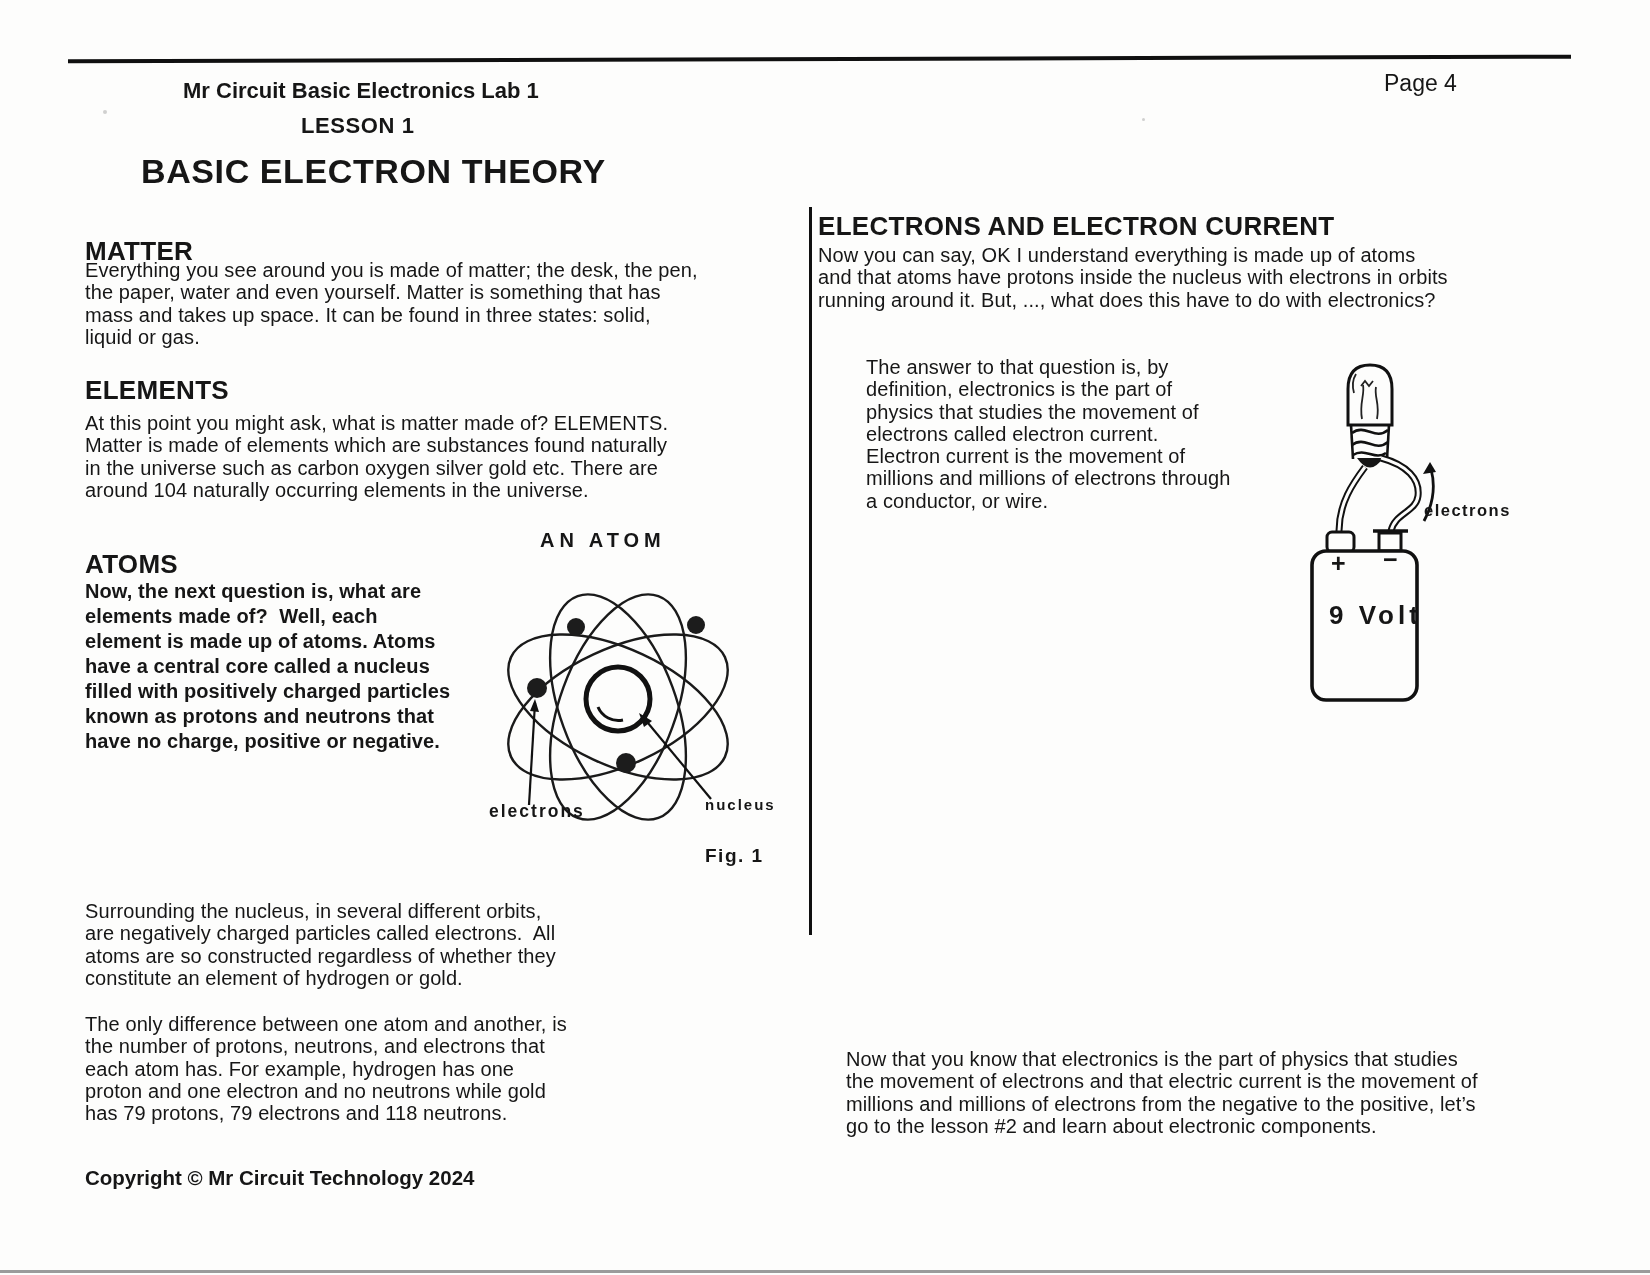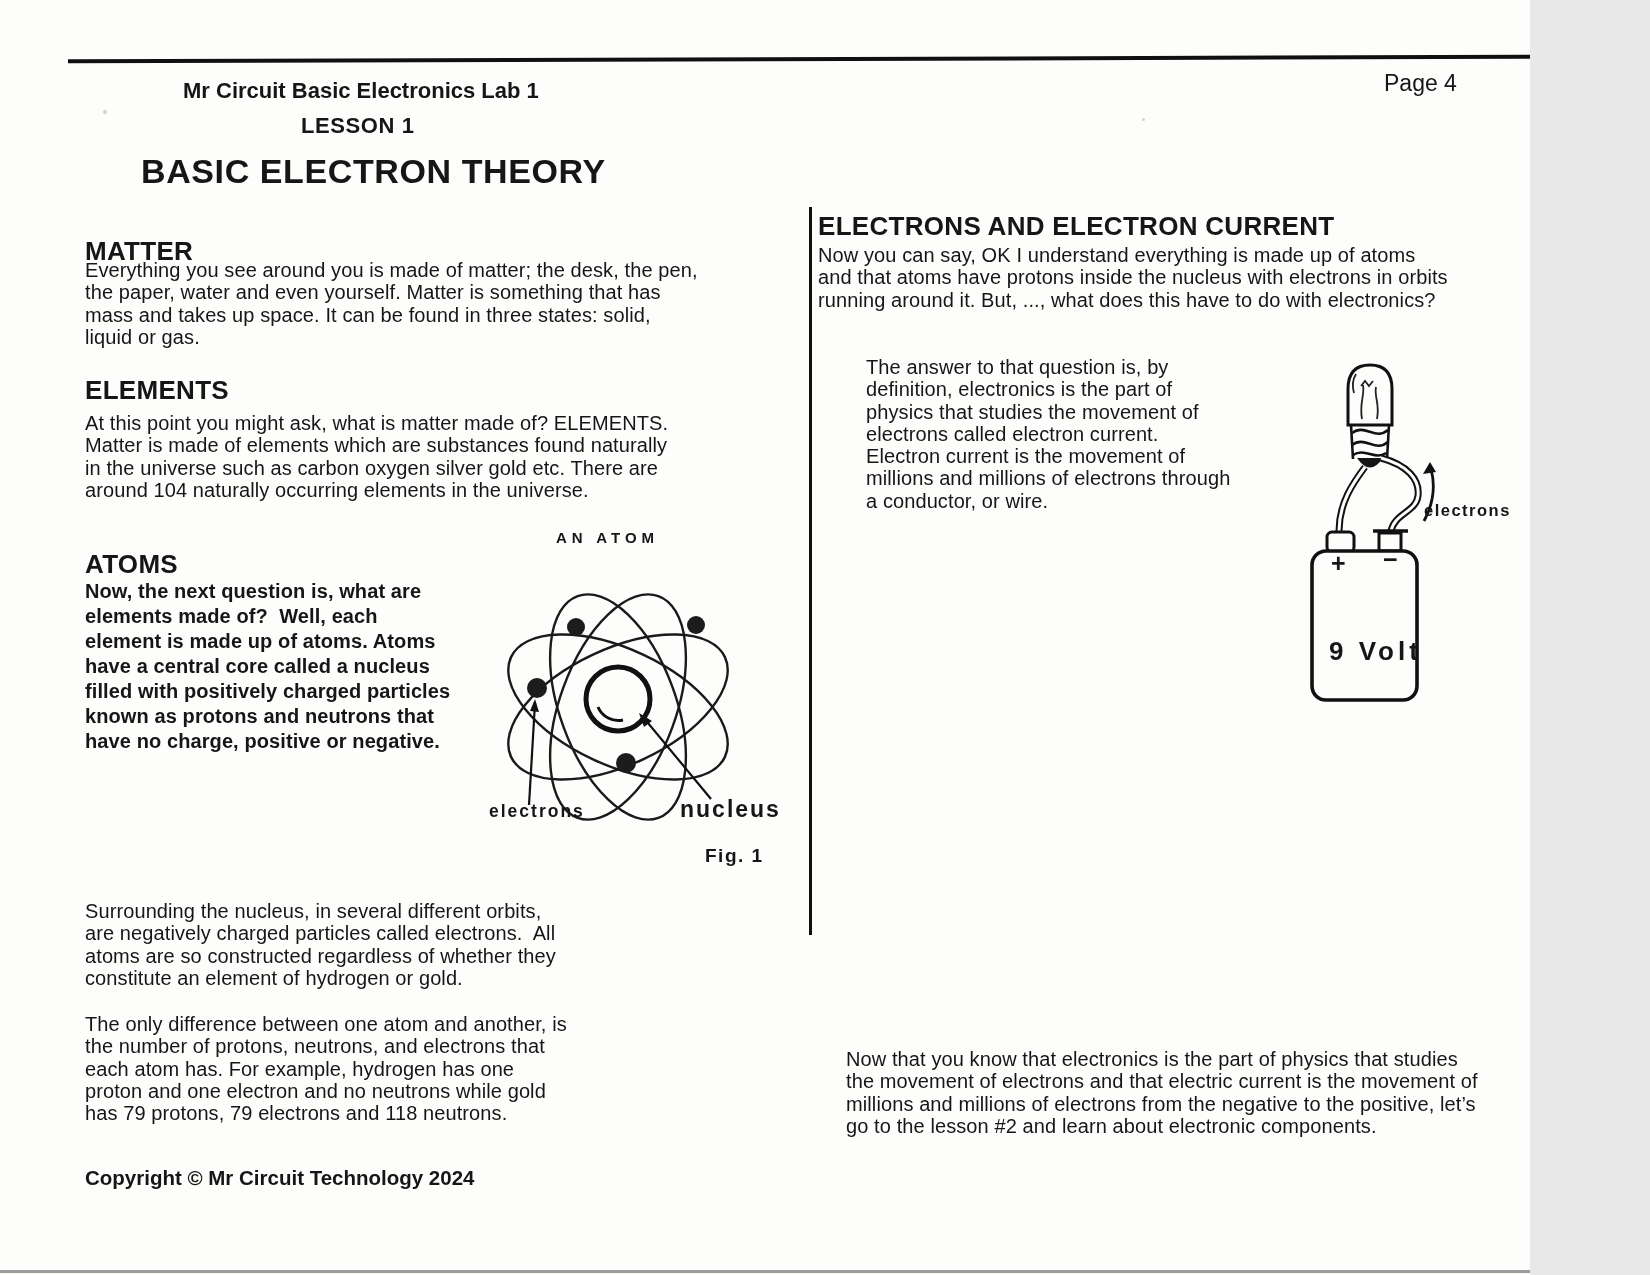--- a/index.html
+++ b/index.html
@@ -1,17 +1,17 @@
 <!DOCTYPE html>
 <html><head>
 <meta charset="utf-8">
 <style>
   html,body { margin:0; padding:0; background:#e8e8e8; }
   .page {
-    position:relative; width:1530px; height:1275px;
+    position:relative; width:1650px; height:1275px;
     background:#fdfdfc; color:#161616;
     font-family:"Liberation Sans", sans-serif;
     overflow:hidden;
   }
   .abs { position:absolute; }
   .pre { white-space:pre; }
   .b { font-weight:bold; }
   .body-text { font-size:20px; line-height:22.3px; letter-spacing:0.1px; }
   .sec-head { font-size:26px; font-weight:bold; letter-spacing:0.3px; }
   .rule-h { background:#101010; }
@@ -61,21 +61,21 @@
 are negatively charged particles called electrons.  All
 atoms are so constructed regardless of whether they
 constitute an element of hydrogen or gold.</div>
   <div class="abs body-text pre" style="left:85px; top:1013px;">The only difference between one atom and another, is
 the number of protons, neutrons, and electrons that
 each atom has. For example, hydrogen has one
 proton and one electron and no neutrons while gold
 has 79 protons, 79 electrons and 118 neutrons.</div>
   <div class="abs b" style="left:85px; top:1166px; font-size:20.5px;">Copyright © Mr Circuit Technology 2024</div>
 
-  <div class="abs fig-label" style="left:556px; top:529px; font-size:15px; letter-spacing:5px;">AN ATOM</div>
+  <div class="abs fig-label" style="left:540px; top:529px; font-size:20px; letter-spacing:5px;">AN ATOM</div>
 
   <svg class="abs" style="left:455px; top:575px;" width="310" height="292" viewBox="0 0 310 292">
     <g fill="none" stroke="#1a1a1a" stroke-width="2.4">
       <ellipse cx="163" cy="132" rx="118" ry="58" transform="rotate(-70 163 132)"></ellipse>
       <ellipse cx="163" cy="132" rx="118" ry="58" transform="rotate(-25 163 132)"></ellipse>
       <ellipse cx="163" cy="132" rx="118" ry="58" transform="rotate(25 163 132)"></ellipse>
       <ellipse cx="163" cy="132" rx="118" ry="58" transform="rotate(70 163 132)"></ellipse>
     </g>
     <circle cx="163" cy="124" r="32" fill="#fdfdfc" stroke="#111" stroke-width="5"></circle>
     <path d="M 143 132 A 22 22 0 0 0 168 145" fill="none" stroke="#111" stroke-width="3"></path>
@@ -89,21 +89,21 @@
       <path d="M 74 230 L 80 128" fill="none"></path>
       <polygon points="80,124 84,137 75,136" stroke="none"></polygon>
     </g>
     <g stroke="#111" stroke-width="2.2" fill="#111">
       <path d="M 256 224 L 188 142" fill="none"></path>
       <polygon points="184,138 197,146 189,152" stroke="none"></polygon>
     </g>
   </svg>
 
   <div class="abs fig-label" style="left:489px; top:801px; font-size:17.5px; letter-spacing:2px;">electrons</div>
-  <div class="abs fig-label" style="left:680px; top:796px; font-size:23px; letter-spacing:2px;">nucleus</div>
+  <div class="abs fig-label" style="left:705px; top:796px; font-size:15px; letter-spacing:2px;">nucleus</div>
   <div class="abs fig-label" style="left:705px; top:845px; font-size:19px; letter-spacing:1.5px;">Fig. 1</div>
 
   <div class="abs sec-head" style="left:818px; top:211px;">ELECTRONS AND ELECTRON CURRENT</div>
   <div class="abs body-text pre" style="left:866px; top:356px;">The answer to that question is, by
 definition, electronics is the part of
 physics that studies the movement of
 electrons called electron current.
 Electron current is the movement of
 millions and millions of electrons through
 a conductor, or wire.</div>
@@ -154,19 +154,19 @@
       <path d="M78 176 L113 176" fill="none" stroke="#111" stroke-width="3.5"></path>
       <rect x="84" y="178" width="22" height="18" fill="#fdfdfc" stroke="#111" stroke-width="3"></rect>
     </g>
 
     <rect x="17" y="196" width="105" height="149" rx="14" fill="#fdfdfc" stroke="#111" stroke-width="3.6"></rect>
   </svg>
 
   <div class="abs fig-label" style="left:1424px; top:501px; font-size:16.5px; letter-spacing:1.5px;">electrons</div>
   <div class="abs b" style="left:1331px; top:549px; font-size:25px;">+</div>
   <div class="abs b" style="left:1383px; top:545px; font-size:25px;">−</div>
-  <div class="abs b" style="left:1329px; top:600px; font-size:26px; letter-spacing:4px;margin-top:36px;">9 Volt</div>
+  <div class="abs b" style="left:1329px; top:600px; font-size:26px; letter-spacing:4px;">9 Volt</div>
 
   <div class="speck" style="left:103px; top:110px; width:4px; height:4px;"></div>
   <div class="speck" style="left:1142px; top:118px; width:3px; height:3px;"></div>
   <div class="speck" style="left:567px; top:495px; width:3px; height:3px;"></div>
 
 </div>
 
 </body></html>

